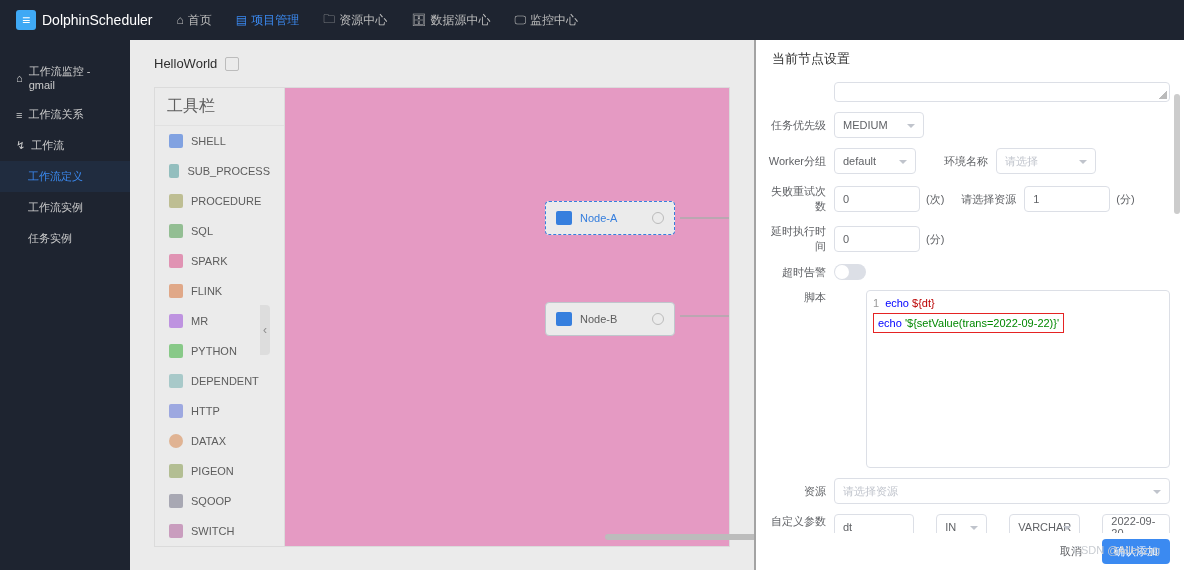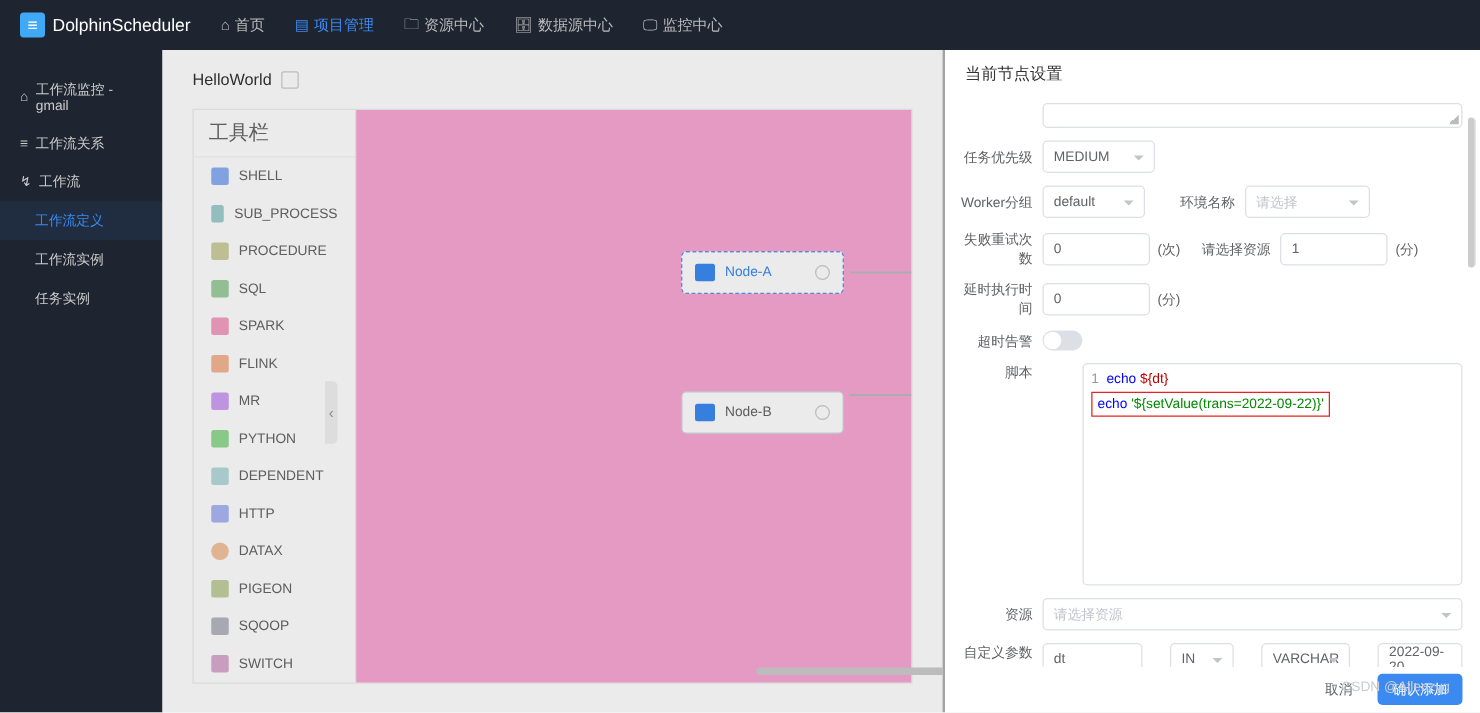--- a/index.html
+++ b/index.html
@@ -199,21 +199,21 @@
         <div class="canvas">
           <svg class="edges">
             <path d="M395 130 L460 130 Q470 130 470 140 L470 172 Q470 182 480 182 L485 182" stroke="#bbb" fill="none" stroke-width="1.5"></path>
             <path d="M395 228 L460 228 Q470 228 470 218 L470 192 Q470 182 480 182 L485 182" stroke="#bbb" fill="none" stroke-width="1.5"></path>
           </svg>
           <div class="node sel" style="left:260px;top:113px">
               <span class="node-icon"></span>
               <span>Node-A</span>
               <span class="node-gear"></span>
             </div>
-          <div class="node" style="left:260px;top:225px">
+          <div class="node" style="left:260px;top:214px">
               <span class="node-icon"></span>
               <span>Node-B</span>
               <span class="node-gear"></span>
             </div>
           <div class="node" style="left:485px;top:165px">
               <span class="node-icon"></span>
               <span>Node-C</span>
               <span class="node-gear"></span>
             </div>
           <div class="hscroll"></div>

